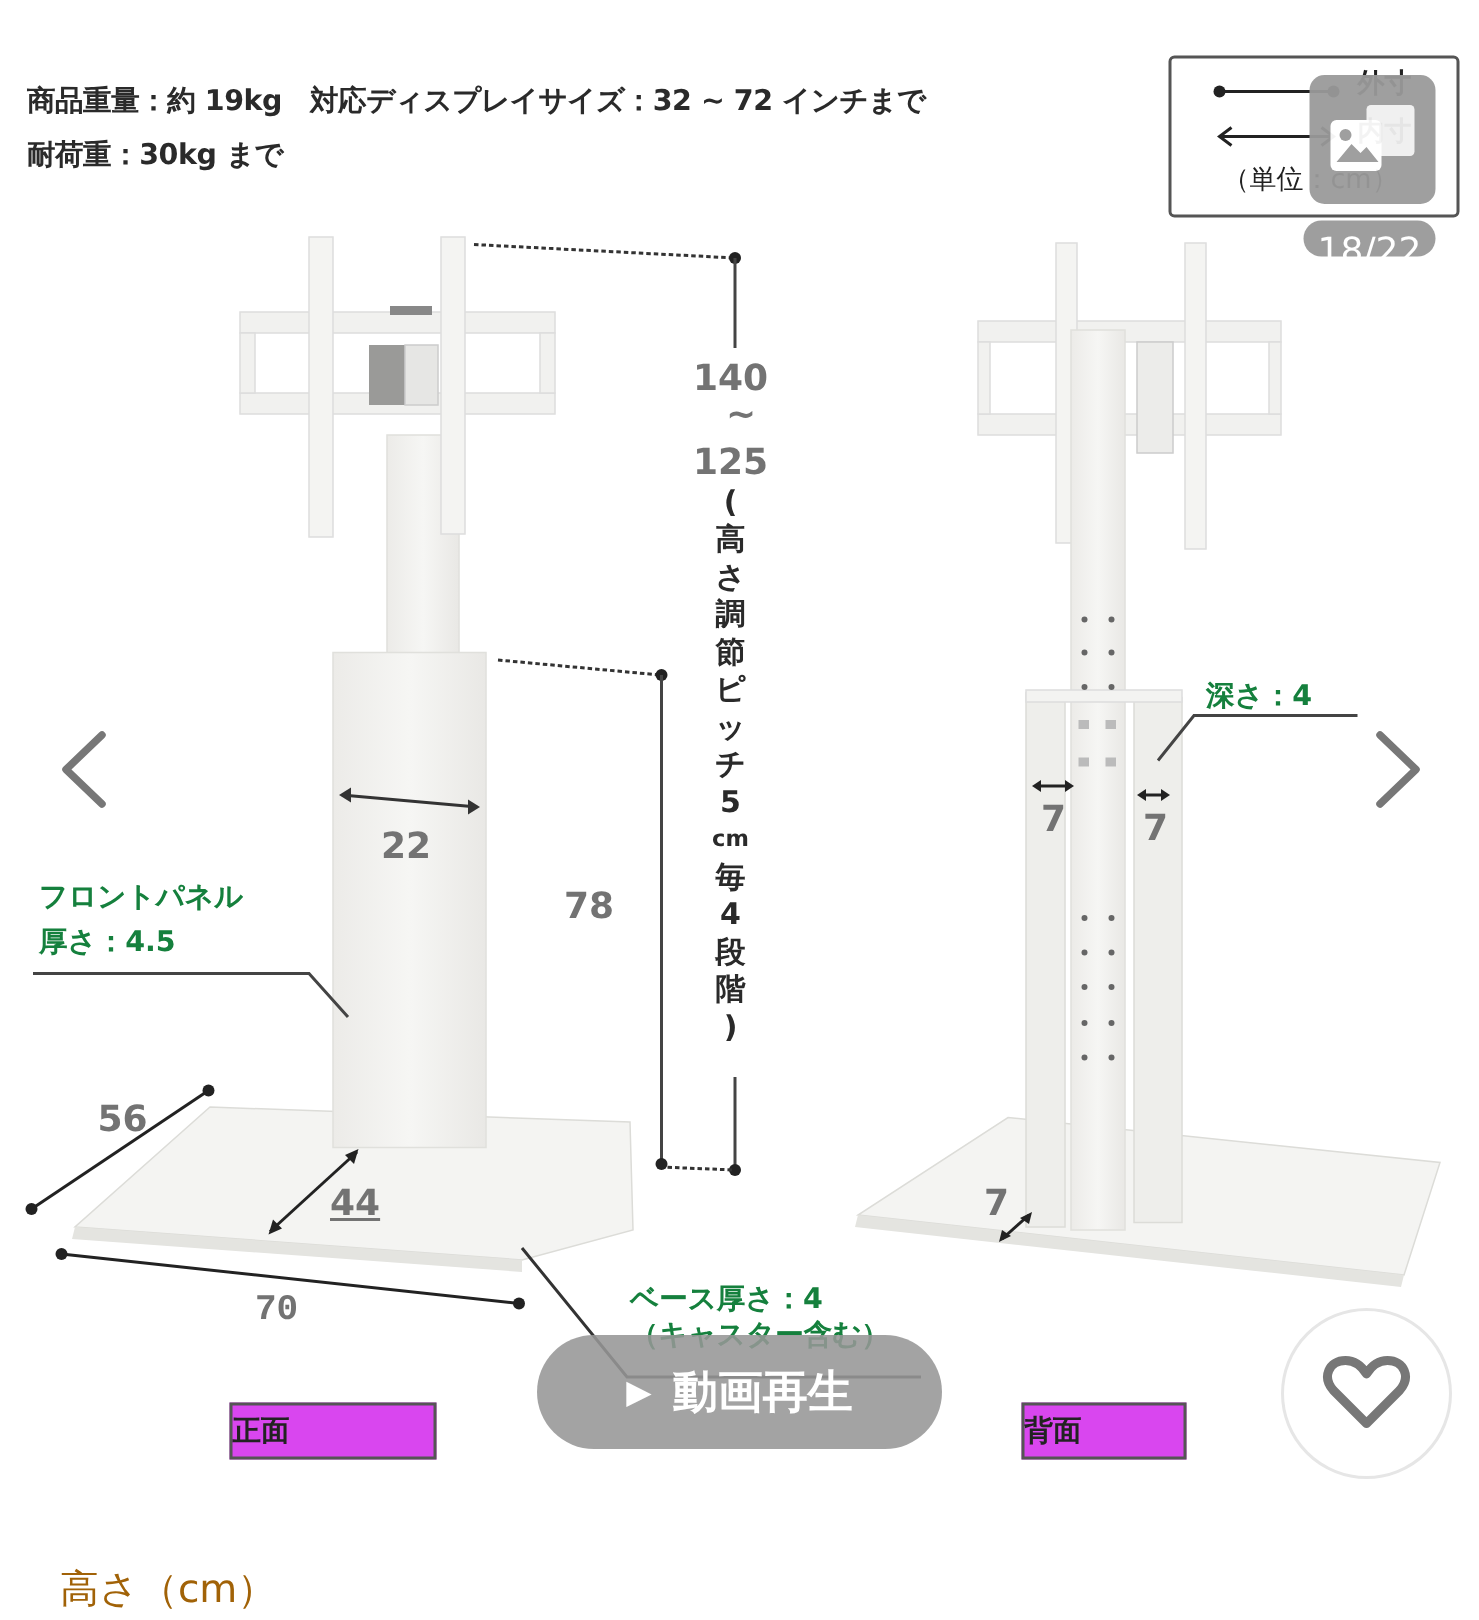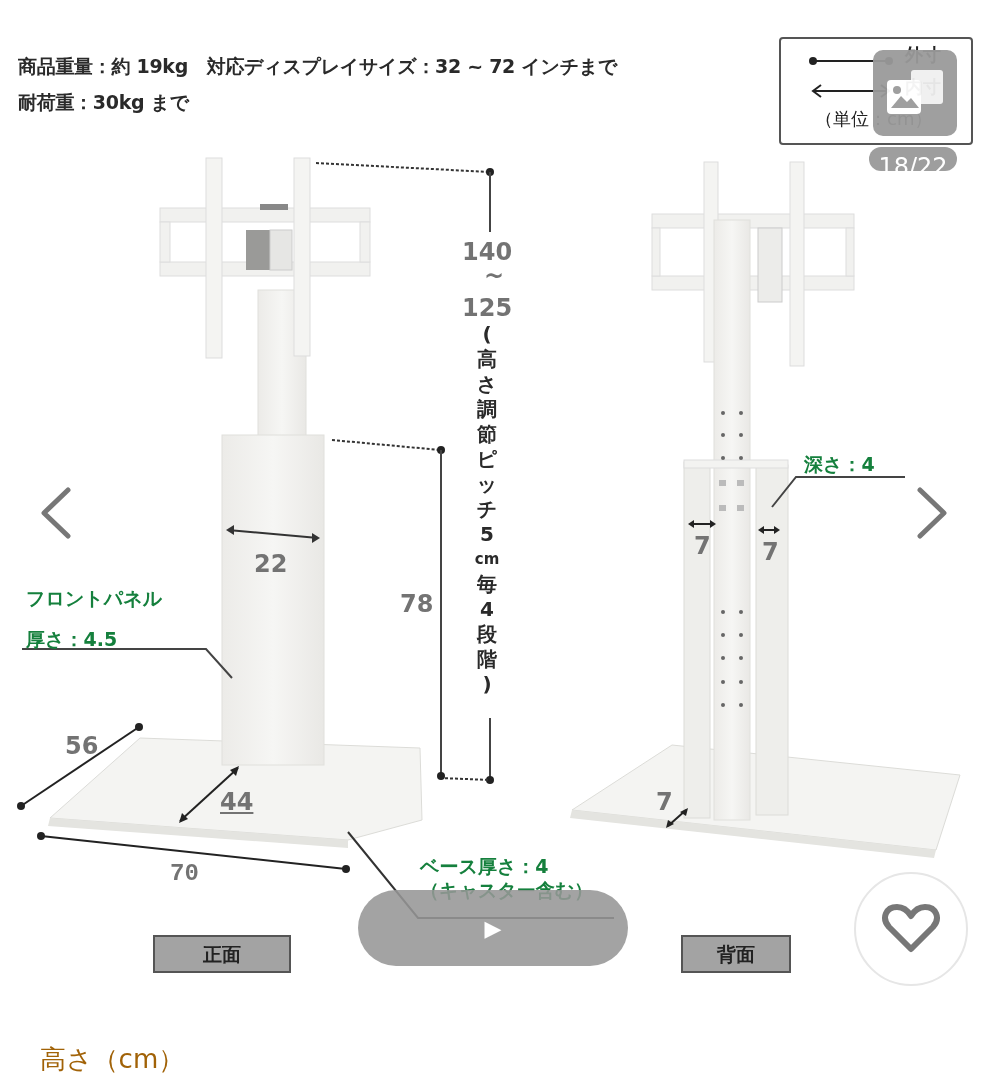--- a/index.html
+++ b/index.html
@@ -16,22 +16,22 @@
   svg.art { position:absolute; left:0; top:0; }
   .dim { position:absolute; font-size:24px; font-weight:bold; color:#737373; white-space:nowrap; }
   .vtext { position:absolute; left:472px; top:236px; width:30px; font-size:20px; font-weight:bold; color:#2a2a2a;
            text-align:center; line-height:25px; }
   .vtext span { display:block; }
   .nav-arrow { position:absolute; width:60px; height:70px; cursor:pointer; }
   .video-btn { position:absolute; left:358px; top:890px; width:270px; height:76px; border-radius:38px;
                background:rgba(150,150,150,0.88); color:#fff; font-size:30px; font-weight:bold;
                display:flex; align-items:center; justify-content:center; gap:14px; cursor:pointer; }
   .video-btn .play { font-size:22px; }
-  .view-label { position:absolute; top:935px; height:34px; border:2px solid #555; background:#a3a3a3;
-                font-size:19px; font-weight:bold; text-align:center; line-height:34px; color:#222; }
+  .view-label { position:absolute; top:935px; height:34px; border:2px solid #555; background:#d946ef;
+                font-size:19px; font-weight:bold; line-height:34px; color:#222; }
   .fav-btn { position:absolute; left:854px; top:872px; width:110px; height:110px; border-radius:50%;
              border:2px solid #e6e6e6; background:#fff; display:flex; align-items:center; justify-content:center; cursor:pointer; }
   .section-label { position:absolute; left:40px; top:1042px; font-size:26px; color:#a16207; }
   .note-text { position:absolute; font-size:19px; font-weight:bold; color:#15803d; line-height:24px; white-space:nowrap; }
 </style>
 </head>
 <body>
 
 <div class="gallery">
 
@@ -193,23 +193,23 @@
     <span>チ</span>
     <span>5</span>
     <span style="font-size:15px;">cm</span>
     <span>毎</span>
     <span>4</span>
     <span>段</span>
     <span>階</span>
     <span>)</span>
   </div>
   <div class="dim" style="left:254px;top:550px;">22</div>
-  <div class="dim" style="left:400px;top:590px;">78</div>
+  <div class="dim" style="left:376px;top:590px;">78</div>
   <div class="note-text" style="left:26px;top:587px;font-family:Liberation Serif, serif;">フロントパネル</div>
-  <div class="note-text" style="left:26px;top:616px;margin-top:11px;">厚さ：4.5</div>
+  <div class="note-text" style="left:26px;top:616px;">厚さ：4.5</div>
   <div class="dim" style="left:65px;top:732px;">56</div>
   <div class="dim" style="left:220px;top:788px;text-decoration:underline;">44</div>
   <div class="dim" style="left:170px;top:860px;font-family:Liberation Mono, monospace;">70</div>
   <div class="note-text" style="left:420px;top:854px;">ベース厚さ：4</div>
   <div class="note-text" style="left:420px;top:878px;">（キャスター含む）</div>
 
   <div class="note-text" style="left:804px;top:452px;">深さ：4</div>
   <div class="dim" style="left:694px;top:532px;">7</div>
   <div class="dim" style="left:762px;top:538px;">7</div>
   <div class="dim" style="left:656px;top:788px;">7</div>
@@ -223,20 +223,21 @@
     </svg>
   </div>
   <div class="nav-arrow" style="left:904px;top:478px;">
     <svg width="60" height="70">
       <polyline points="16,12 40,35 16,58" fill="none" stroke="#777" stroke-width="5" stroke-linecap="round" stroke-linejoin="round"></polyline>
     </svg>
   </div>
 
   <div class="video-btn">
     <span class="play">▶</span>
+    <span>動画再生</span>
   </div>
 
   <div class="fav-btn">
     <svg width="60" height="52" viewBox="0 0 60 52">
       <path d="M30 46 L8 24 C0 15 5 4 16 4 C23 4 27 8 30 13 C33 8 37 4 44 4 C55 4 60 15 52 24 Z" fill="none" stroke="#777" stroke-width="6" stroke-linejoin="round"></path>
     </svg>
   </div>
 </div>
 
 <div class="section-label">高さ（cm）</div>

